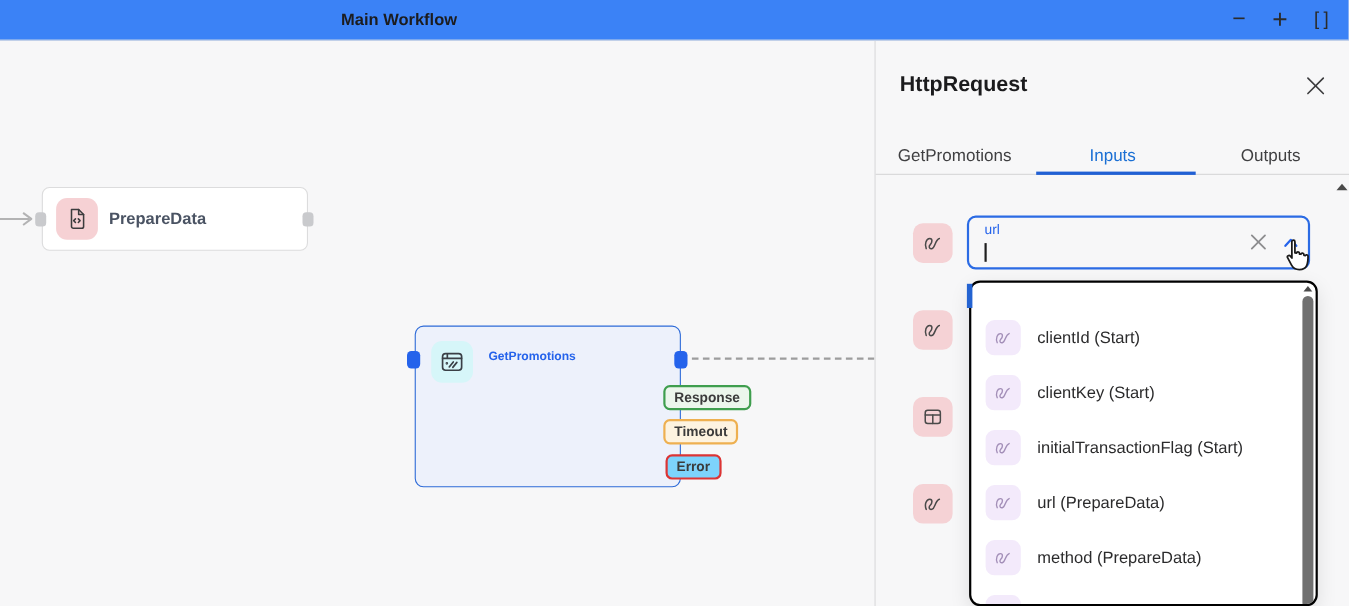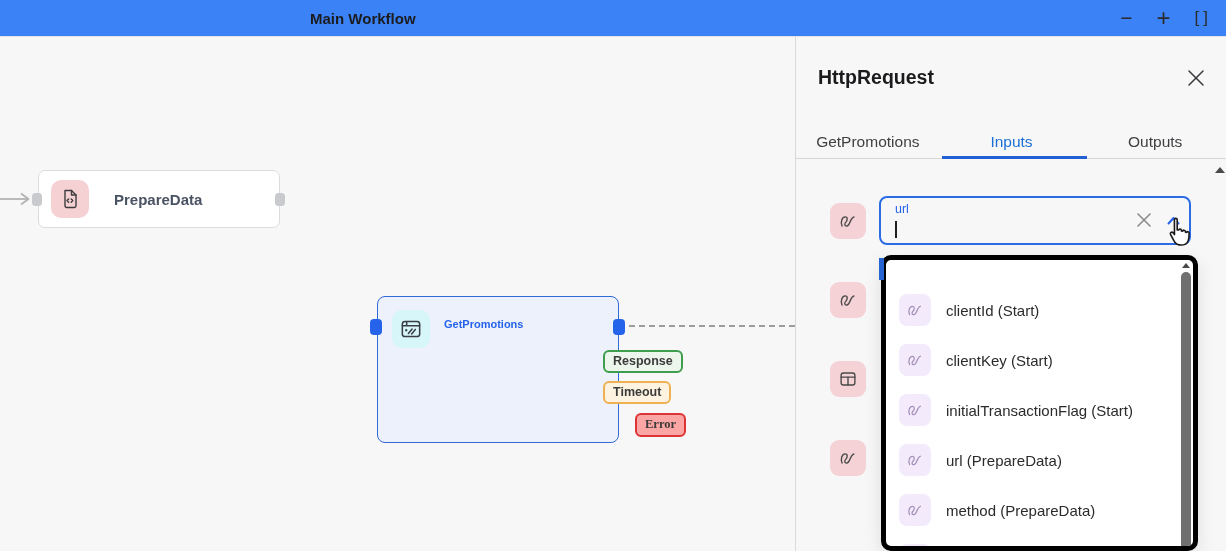--- a/index.html
+++ b/index.html
@@ -19,42 +19,42 @@
 
   
   .canvas { position:absolute; left:0; top:37px; width:795px; height:514px; }
 
   .edge-in { position:absolute; left:0; top:153px; }
   .edge-dashed { position:absolute; left:629px; top:288px; width:166px;
     border-top:2px dashed #9d9d9d; }
 
   .node-prepare { position:absolute; left:38px; top:133px; width:242px; height:58px;
     background:#ffffff; border:1px solid #dcdcdd; border-radius:7px;
-    display:flex; align-items:center; padding-left:12px; gap:25px; cursor:pointer; }
+    display:flex; align-items:center; padding-left:12px; gap:10px; cursor:pointer; }
   .np-icon { width:38px; height:38px; border-radius:10px; background:#f6d1d4;
     display:flex; align-items:center; justify-content:center; }
   .np-label { font-size:15px; font-weight:700; color:#4a5363; }
 
   .node-gp { position:absolute; left:377px; top:259px; width:242px; height:147px;
     background:#edf1fb; border:1.5px solid #2e6bd8; border-radius:8px; cursor:pointer; }
   .gp-icon { position:absolute; left:14px; top:13px; width:38px; height:38px;
     border-radius:10px; background:#d6f6f9; display:flex; align-items:center;
     justify-content:center; }
   .gp-label { position:absolute; left:66px; top:21px; font-size:11px;
     font-weight:700; color:#2563eb; }
 
   .port { position:absolute; cursor:crosshair; }
   .port-gray { width:10px; height:13px; border-radius:3.5px; background:#c9cacd; }
   .port-blue { width:12px; height:16px; border-radius:4px; background:#2563eb; }
 
   .badge { position:absolute; font-size:12.5px; font-weight:700; color:#3b3b3b;
     padding:2px 8px 3px; border:2px solid; border-radius:6px; cursor:pointer; z-index:5; }
   .badge.response { left:603px; top:313px; background:#ecf6ec; border-color:#3f9e4e; }
   .badge.timeout  { left:603px; top:344px; background:#fdf3e0; border-color:#eeb050; }
-  .badge.error    { left:635px; top:376px; background:#fca5a5; border-color:#dc3434;font-family:Liberation Serif, serif; }
+  .badge.error    { left:605px; top:376px; background:#7dd3fc; border-color:#dc3434; }
 
   
   .panel { position:absolute; left:795px; top:37px; width:431px; height:514px;
     background:#f7f7f8; border-left:1px solid #dadadb; z-index:10; }
   .panel-title { position:absolute; left:22px; top:29px; font-size:19.5px;
     font-weight:700; color:#1b1b1d; }
   .panel-close { position:absolute; left:391px; top:32px; width:18px; height:18px;
     cursor:pointer; }
 
   .tabs { position:absolute; left:0; top:90px; width:431px; display:flex; }
@@ -90,21 +90,21 @@
   .uf-label { position:absolute; left:14px; top:4px; font-size:12.5px; color:#2563eb; }
   .uf-caret { position:absolute; left:14px; top:23px; width:1.5px; height:17px;
     background:#1f1f1f; }
   .uf-value { position:absolute; left:17px; top:22px; font-size:14px; color:#222; }
   .uf-clear { position:absolute; left:254px; top:13px; width:18px; height:18px;
     cursor:pointer; }
   .uf-chevron { position:absolute; left:286px; top:18px; cursor:pointer; }
 
   
   .dropdown { position:absolute; left:85px; top:218px; width:317px; height:296px;
-    background:#ffffff; border:5px solid #000000; border-radius:10px;
+    background:#ffffff; border:2px solid #000000; border-radius:10px;
     box-shadow:0 6px 18px rgba(0,0,0,0.10); overflow:hidden; z-index:6; }
   .dd-selbar { position:absolute; left:83px; top:221px; width:5px; height:22px;
     background:#2463d1; z-index:7; }
   .dd-items { position:absolute; left:0; top:25px; width:300px; }
   .dd-item { display:flex; align-items:center; height:50px; padding-left:13px;
     gap:15px; cursor:pointer; }
   .dd-icon { width:32px; height:32px; min-width:32px; border-radius:8px;
     background:#f3eafb; display:flex; align-items:center; justify-content:center; }
   .dd-icon svg { stroke:#a38fb8; }
   .dd-label { font-size:15px; color:#2b2b2c; white-space:nowrap; }

